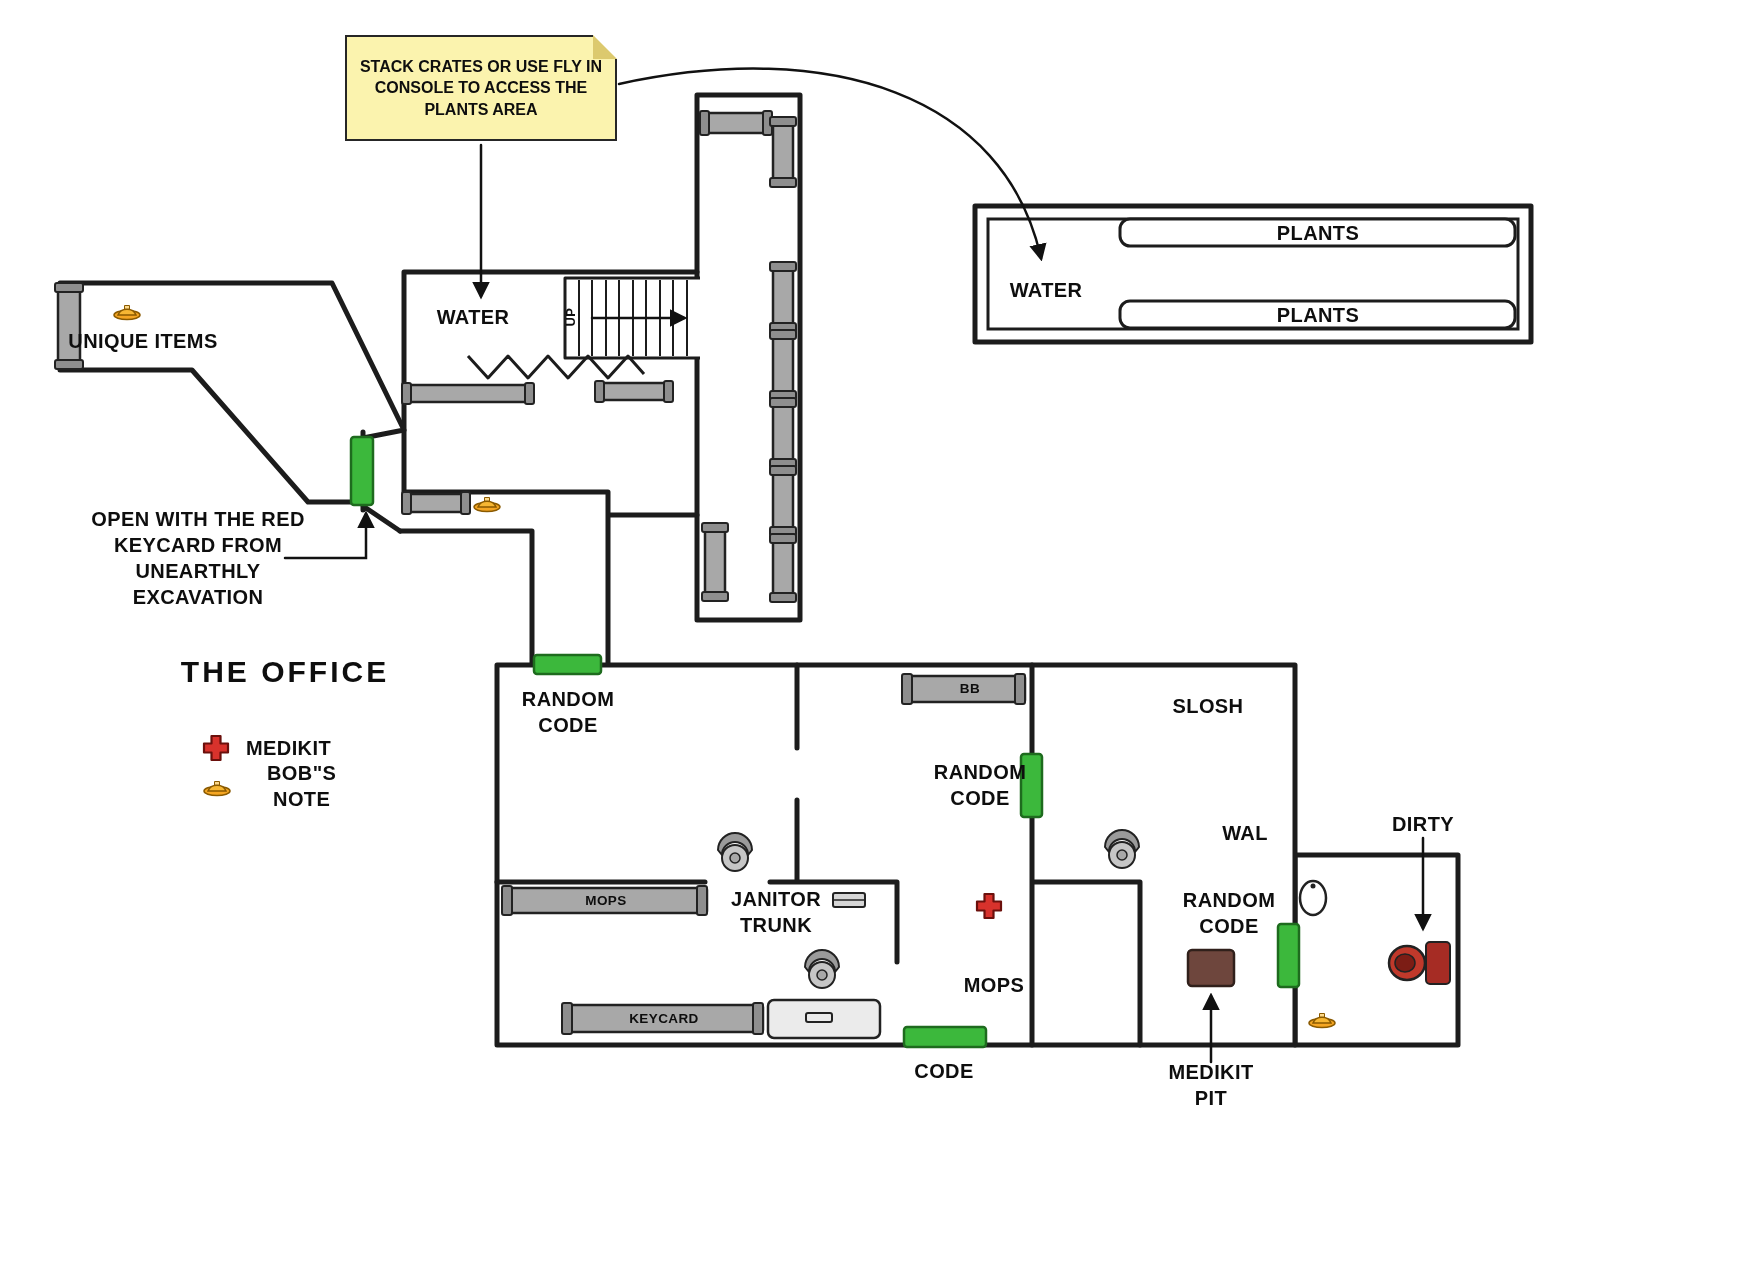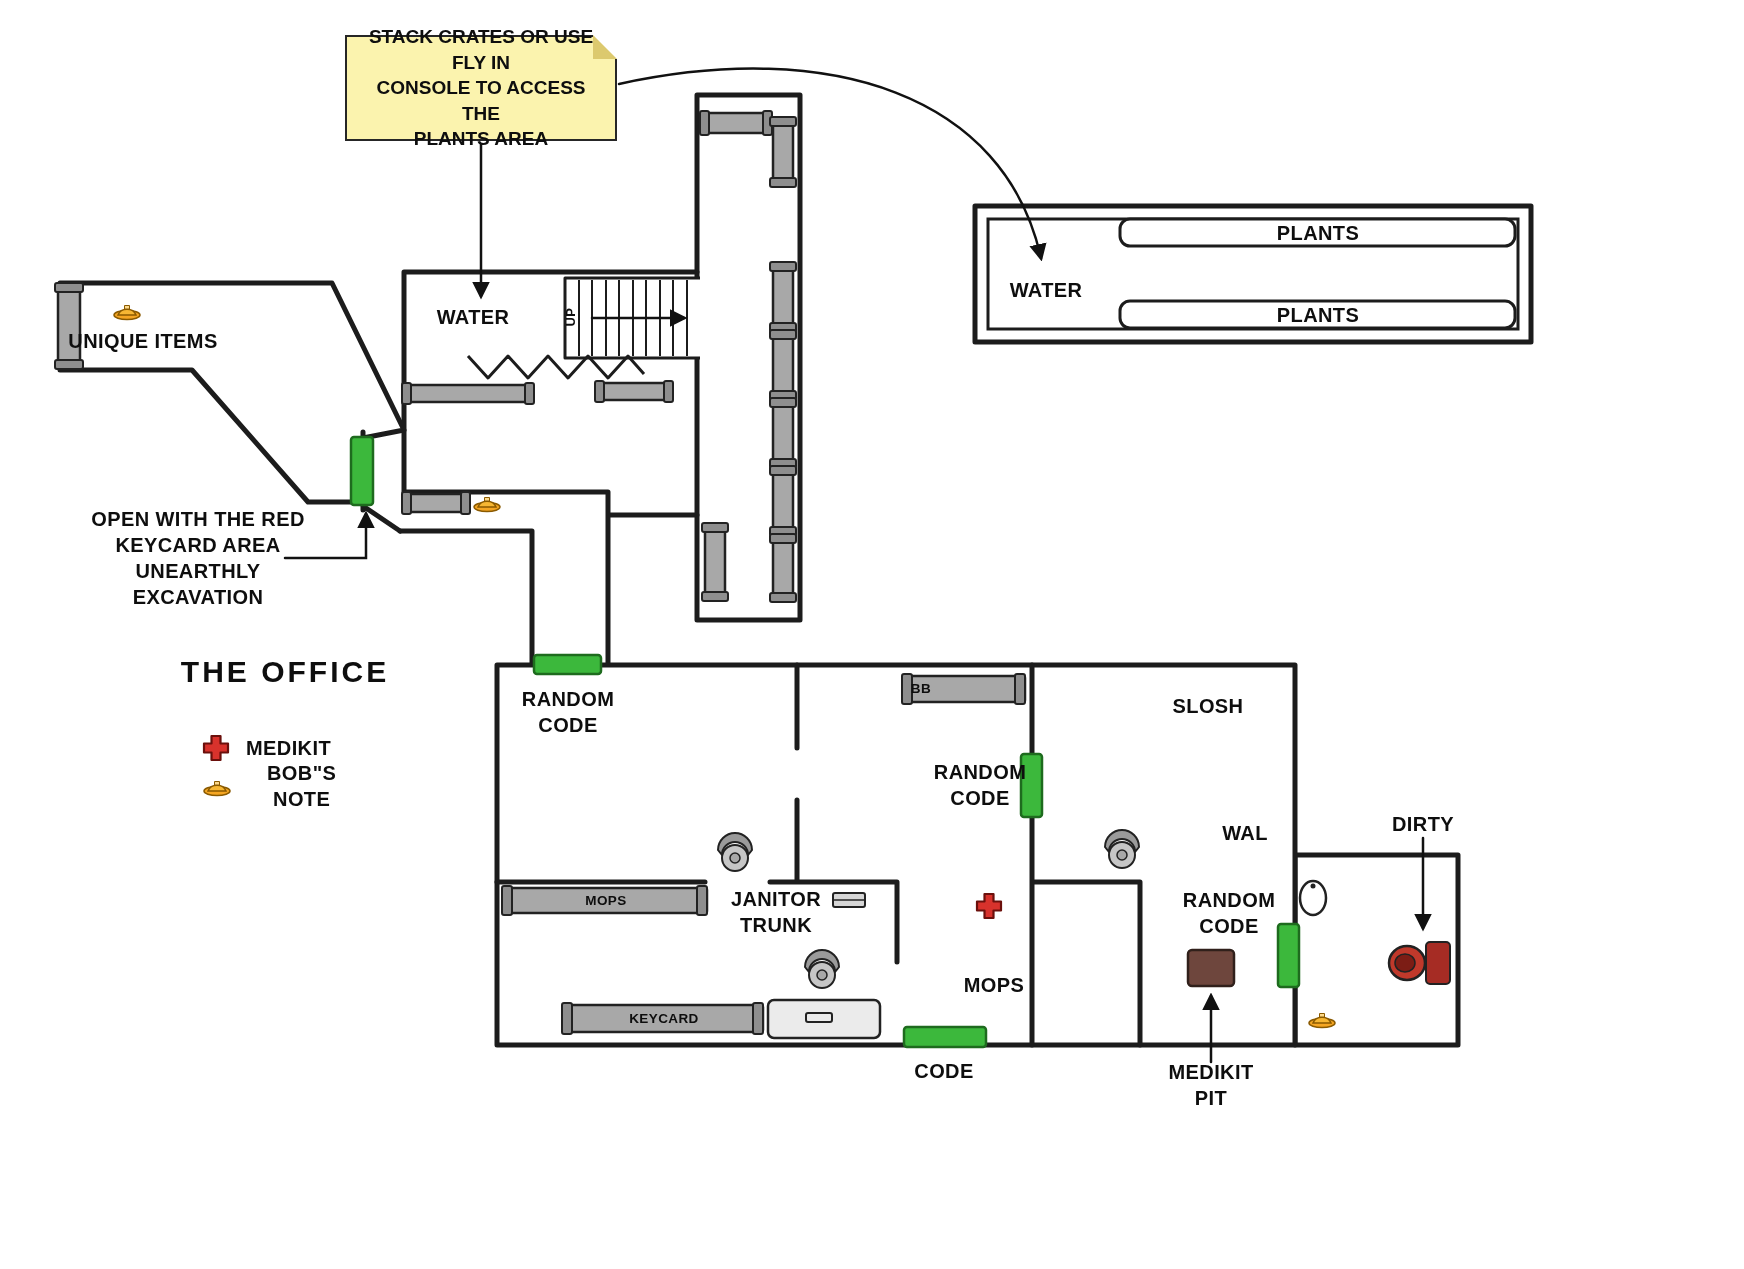--- a/index.html
+++ b/index.html
@@ -25,21 +25,21 @@
   .lbl { position:absolute; transform:translate(-50%,-50%); color:#0e0e0e; font-weight:700;
          font-size:20px; letter-spacing:.4px; text-align:center; white-space:pre-line; line-height:1.3; }
   .lbl.left { transform:translate(0,-50%); text-align:center; }
   .lbl.small { font-size:13.5px; }
   .lbl.title { font-size:30px; letter-spacing:3px; }
   .lbl.up { transform:translate(-50%,-50%) rotate(-90deg); font-size:13px; }
 
   
   .note { position:absolute; left:345px; top:35px; width:272px; height:106px; background:#fbf3ae;
           border:2px solid #262626; display:flex; align-items:center; justify-content:center; padding:6px 12px; }
-  .note-text { font-weight:700; font-size:19px; text-align:center; white-space:pre-line; line-height:1.35; color:#0e0e0e; }
+  .note-text { font-weight:700; font-size:16px; text-align:center; white-space:pre-line; line-height:1.35; color:#0e0e0e; }
   .fold { position:absolute; top:-2px; right:-2px; width:0; height:0;
           border-top:24px solid #ffffff; border-left:24px solid #dcc96e; }
 </style>
 </head>
 <body>
 
 <div class="canvas">
 
   <svg class="map" width="1744" height="1269" viewBox="0 0 1744 1269">
     <defs>
@@ -213,38 +213,38 @@
 
   <div class="lbl" style="left:1046px;top:290px">WATER</div>
   <div class="lbl" style="left:1318px;top:233px">PLANTS</div>
   <div class="lbl" style="left:1318px;top:315px">PLANTS</div>
 
   <div class="lbl" style="left:473px;top:317px">WATER</div>
   <div class="lbl up" style="left:571px;top:317px">UP</div>
 
   <div class="lbl" style="left:143px;top:341px">UNIQUE ITEMS</div>
   <div class="lbl" style="left:198px;top:558px">OPEN WITH THE RED
-KEYCARD AREA
+KEYCARD FROM
 UNEARTHLY
 EXCAVATION</div>
 
   <div class="lbl title" style="left:285px;top:671px">THE OFFICE</div>
 
   <div class="lbl left" style="left:246px;top:748px">MEDIKIT</div>
   <div class="lbl left" style="left:267px;top:786px">BOB"S
 NOTE</div>
 
   <div class="lbl" style="left:568px;top:712px">RANDOM
 CODE</div>
   <div class="lbl" style="left:980px;top:785px">RANDOM
 CODE</div>
   <div class="lbl" style="left:1229px;top:913px">RANDOM
 CODE</div>
 
-  <div class="lbl small" style="left:921px;top:689px">BB</div>
+  <div class="lbl small" style="left:970px;top:689px">BB</div>
   <div class="lbl" style="left:1208px;top:706px">SLOSH</div>
   <div class="lbl" style="left:1245px;top:833px">WAL</div>
   <div class="lbl" style="left:1423px;top:824px">DIRTY</div>
 
   <div class="lbl small" style="left:606px;top:901px">MOPS</div>
   <div class="lbl" style="left:994px;top:985px">MOPS</div>
   <div class="lbl" style="left:776px;top:912px">JANITOR
 TRUNK</div>
   <div class="lbl small" style="left:664px;top:1019px">KEYCARD</div>
 

